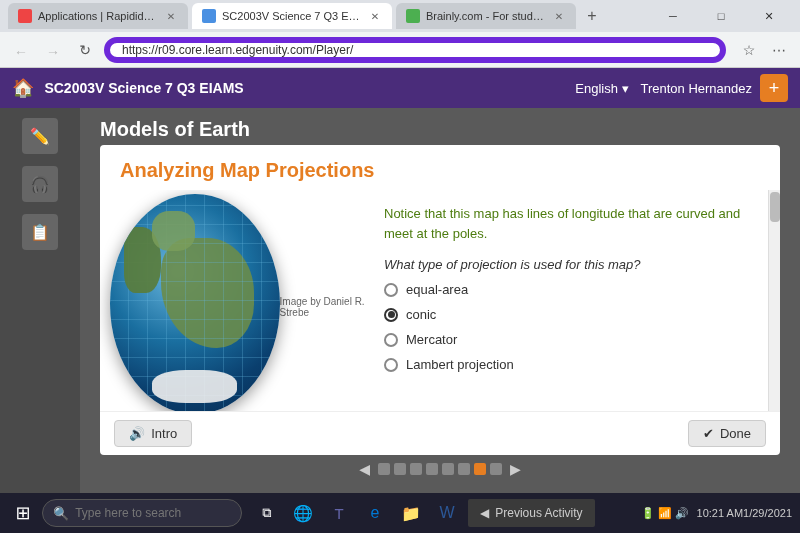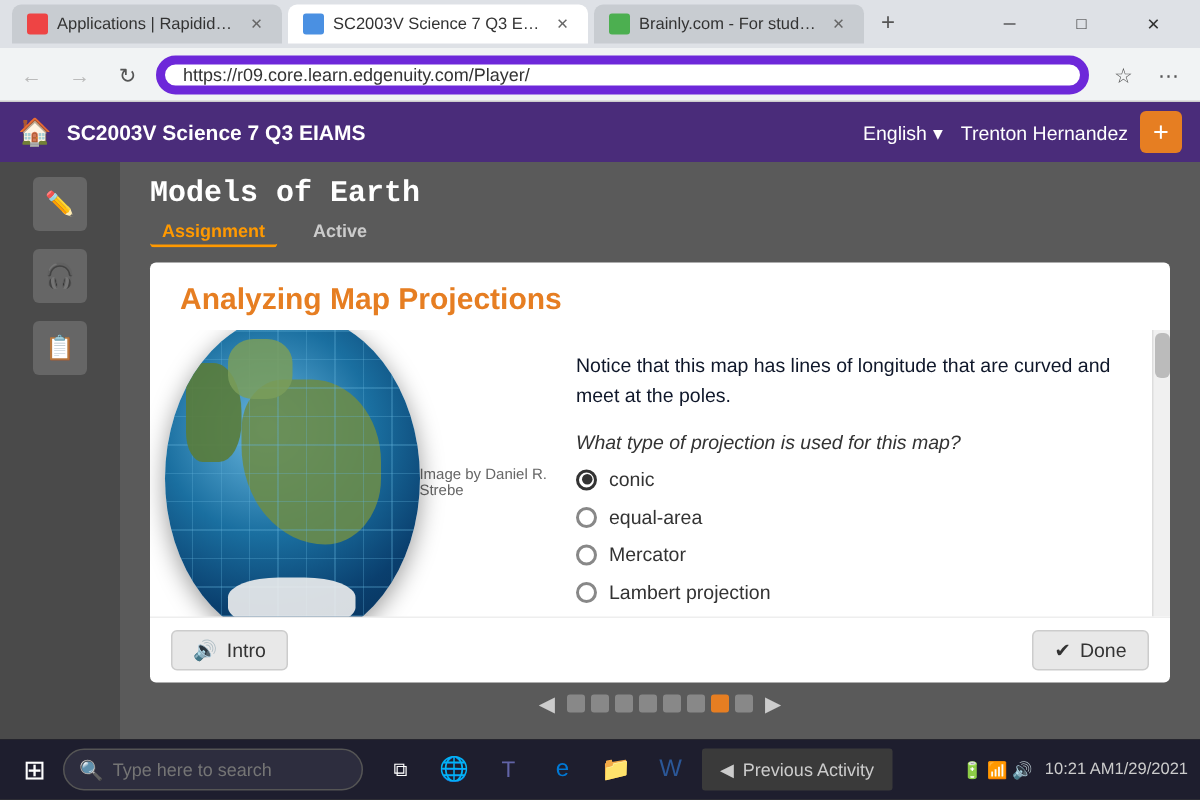--- a/index.html
+++ b/index.html
@@ -103,21 +103,20 @@
       padding: 10px 20px;
       display: flex;
       flex-direction: column;
     }
 
     .lesson-title {
       color: #fff;
       font-size: 20px;
       font-weight: 600;
       margin-bottom: 4px;
-      font-family: Liberation Mono, monospace;
     }
     .lesson-meta {
       display: flex;
       gap: 16px;
       margin-bottom: 10px;
     }
     .meta-badge {
       font-size: 12px;
       padding: 2px 8px;
       border-radius: 3px;
@@ -214,21 +213,21 @@
     }
     .scrollbar-thumb {
       width: 10px;
       height: 30px;
       background: #bbb;
       border-radius: 4px;
       margin: 2px auto;
     }
     .question-text {
       font-size: 13px;
-      color: #0f172a;
+      color: #4d7c0f;
       line-height: 1.5;
       margin-bottom: 14px;
       padding-right: 16px;
     }
     .question-label {
       font-size: 13px;
       color: #333;
       margin-bottom: 10px;
       font-style: italic;
     }
@@ -457,24 +456,20 @@
   <div style="display:flex;flex:1;overflow:hidden;">
 
     <div class="sidebar">
       <div class="sidebar-icon">✏️</div>
       <div class="sidebar-icon">🎧</div>
       <div class="sidebar-icon">📋</div>
     </div>
 
     <div class="content-area">
       <div class="lesson-title">Models of Earth</div>
-      <div class="lesson-meta">
-        <span class="meta-badge assignment">Assignment</span>
-        <span class="meta-badge active">Active</span>
-      </div>
 
       <div class="activity-card">
         <div class="activity-card-inner">
           <div class="activity-title">Analyzing Map Projections</div>
 
           <div class="activity-body">
 
             <div class="globe-section">
               <div class="globe-img">
                 <div class="globe-grid"></div>
@@ -484,26 +479,26 @@
                 <div style="position:absolute;top:15%;left:8%;width:22%;height:30%;background:#5a7c3a;border-radius:30% 50% 40% 30%;opacity:0.9;"></div>
               </div>
               <div class="globe-caption">Image by Daniel R. Strebe</div>
             </div>
 
             <div class="question-section">
               <div class="question-text">Notice that this map has lines of longitude that are curved and meet at the poles.</div>
               <div class="question-label">What type of projection is used for this map?</div>
               <div class="radio-group">
                 <label class="radio-item">
+                  <div class="radio-circle"></div>
+                  <span>equal-area</span>
+                </label>
+                <label class="radio-item">
                   <div class="radio-circle selected"></div>
                   <span>conic</span>
-                </label>
-                <label class="radio-item">
-                  <div class="radio-circle"></div>
-                  <span>equal-area</span>
                 </label>
                 <label class="radio-item">
                   <div class="radio-circle"></div>
                   <span>Mercator</span>
                 </label>
                 <label class="radio-item">
                   <div class="radio-circle"></div>
                   <span>Lambert projection</span>
                 </label>
               </div>

